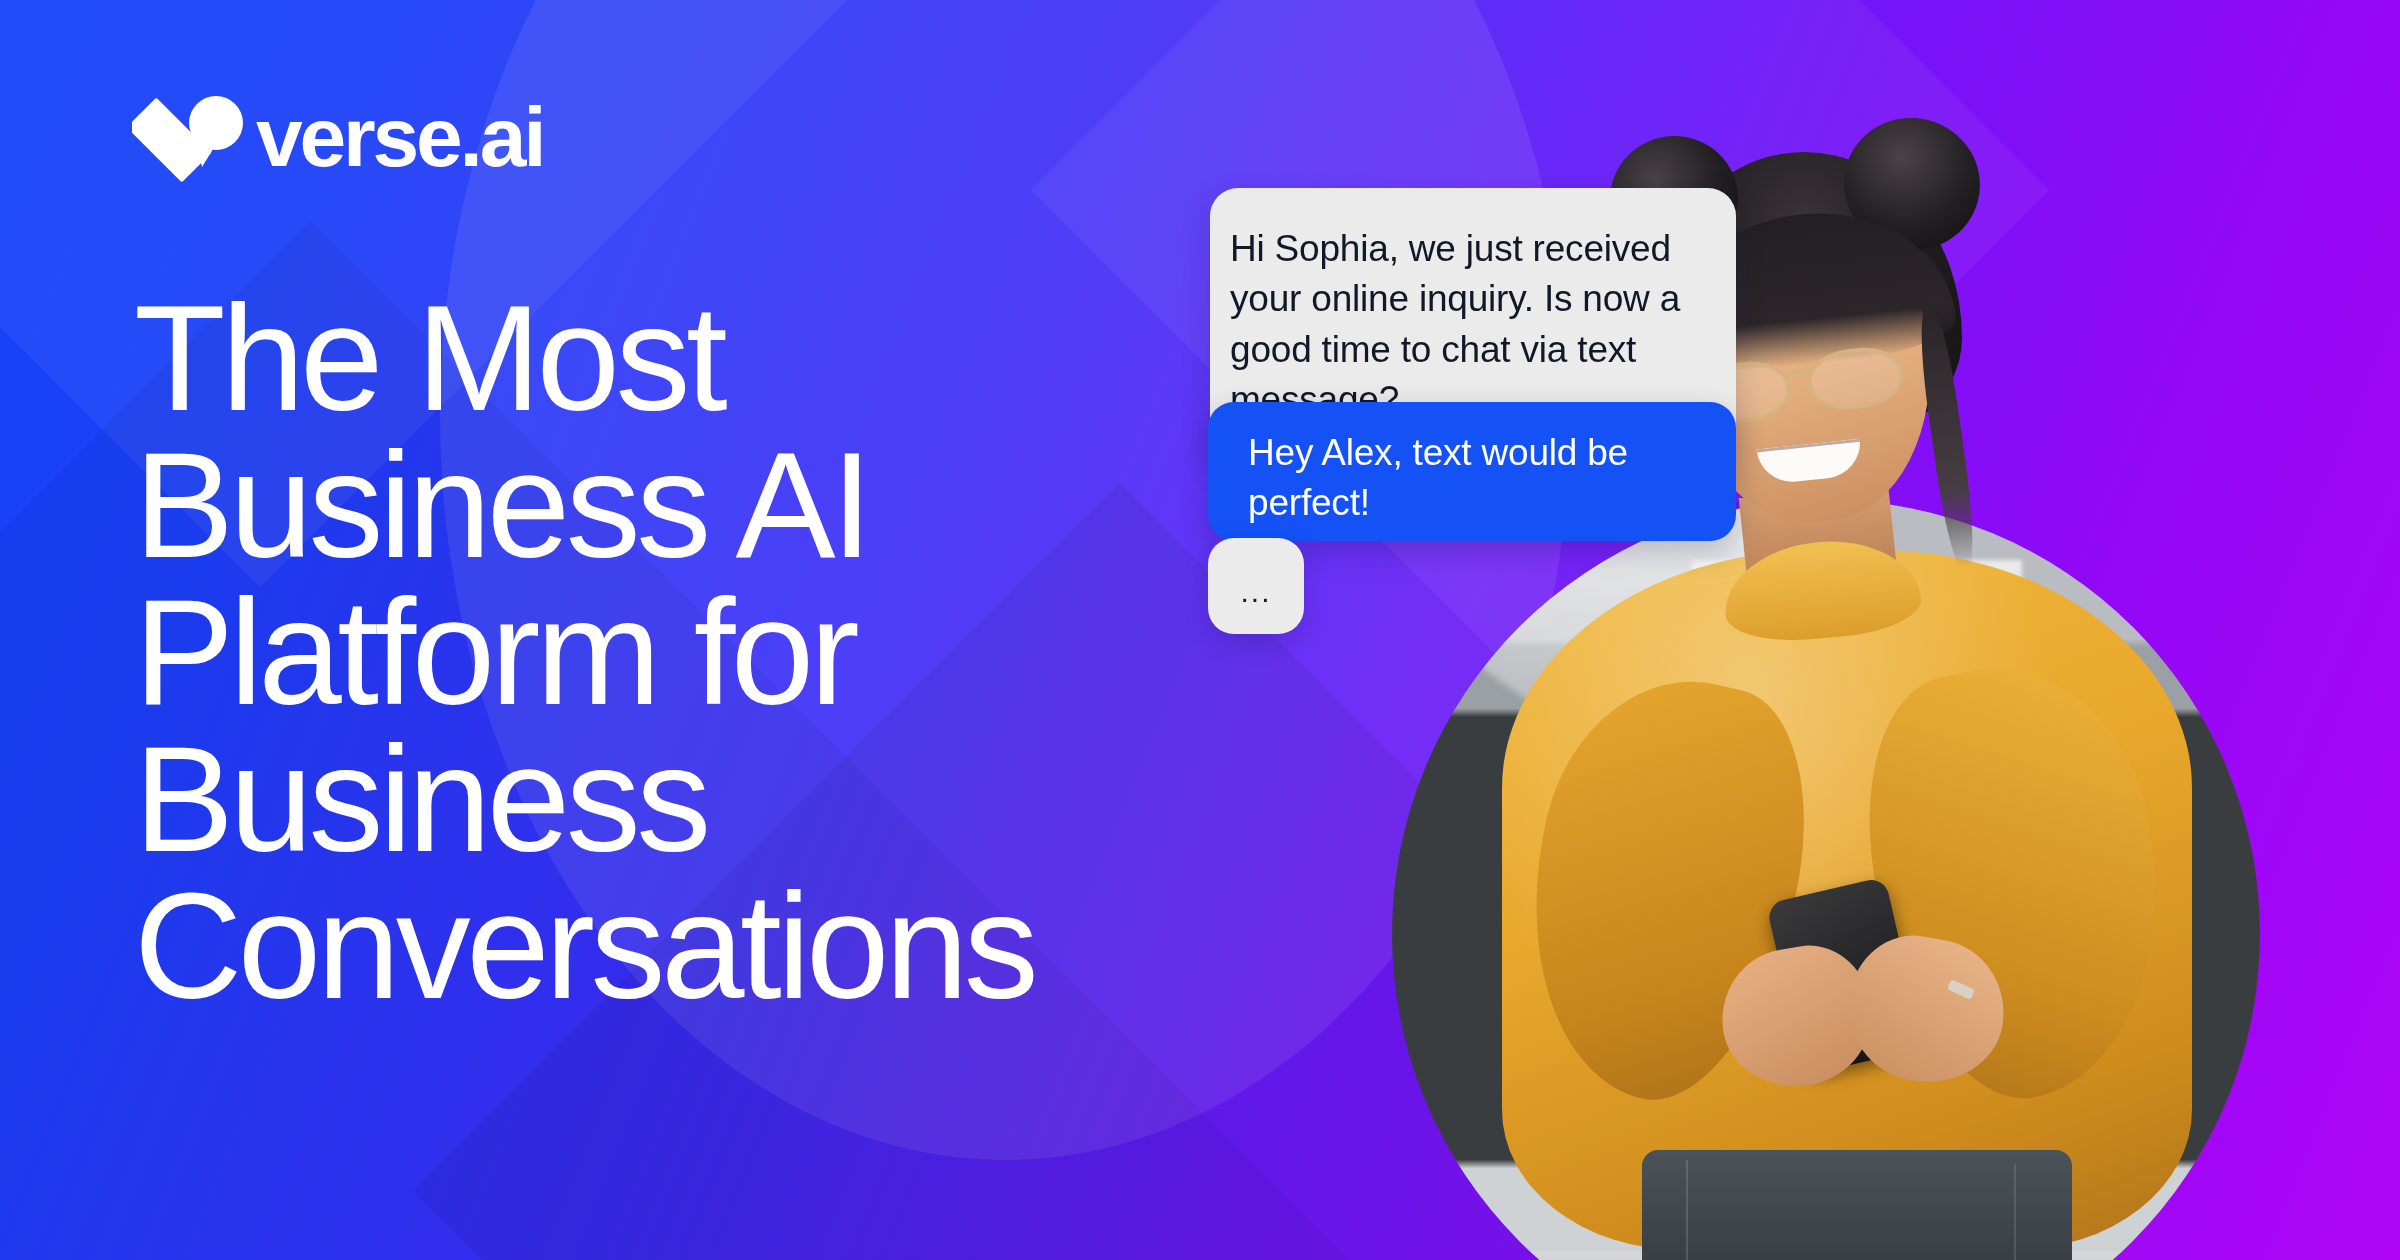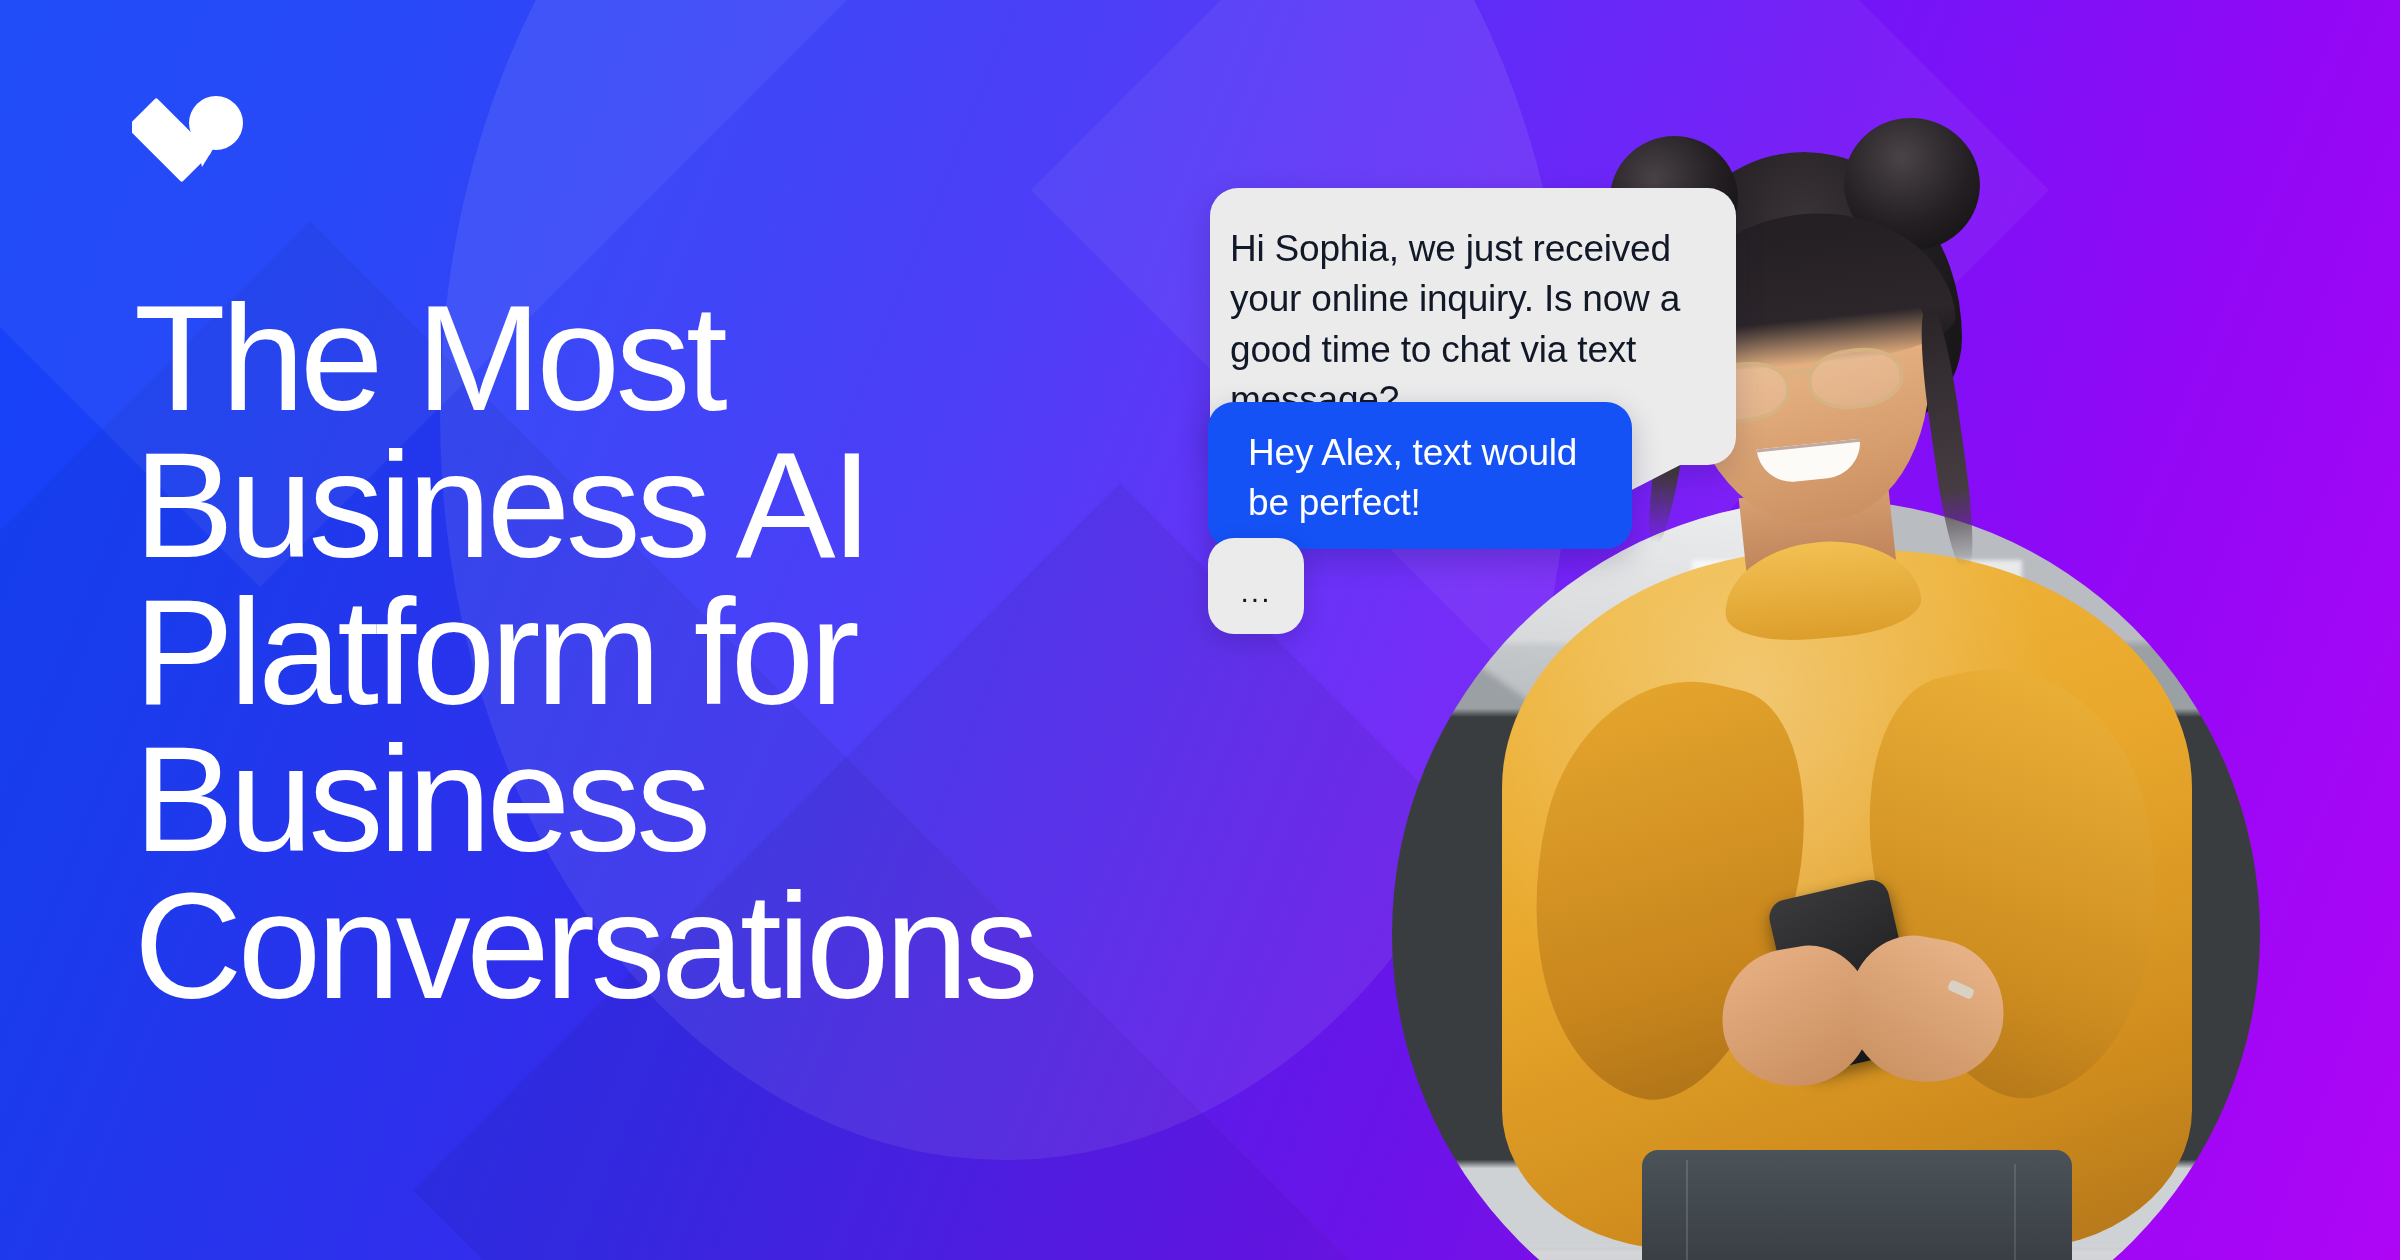--- a/index.html
+++ b/index.html
@@ -325,22 +325,22 @@
     position:absolute;
     right:48px; bottom:-30px;
     width:0; height:0;
     border-left:0 solid transparent;
     border-right:66px solid transparent;
     border-top:34px solid #ebebec;
   }
   .bubble-outgoing {
     position:absolute;
     left:1208px; top:402px;
-    width:424px;
-    padding:26px 40px 20px 40px;
+    width:528px;
+    padding:26px 40px 12px 40px;
     background:#1452F6;
     border-radius:26px;
     color:#ffffff;
     font-size:37px;
     line-height:1.36;
     letter-spacing:-0.2px;
     box-shadow:0 10px 30px rgba(14,10,60,0.22);
   }
   .bubble-typing {
     position:absolute;
@@ -374,20 +374,21 @@
   </div>
 
   <div class="logo">
     <span class="logo-mark">
       <svg viewBox="0 0 112 96" xmlns="http://www.w3.org/2000/svg" aria-hidden="true">
         <rect x="-2" y="30" width="78" height="42" rx="2" fill="#ffffff" transform="rotate(45 37 51)"></rect>
         <circle cx="84" cy="34" r="27" fill="#ffffff"></circle>
         <path d="M64 52 L86 52 L70 78 Z" fill="#ffffff"></path>
       </svg>
     </span>
+    <span class="logo-word">verse.ai</span>
   </div>
 
   <h1 class="headline">
     <span class="hl-line">The Most</span>
     <span class="hl-line">Business AI</span>
     <span class="hl-line">Platform for</span>
     <span class="hl-line">Business</span>
     <span class="hl-line">Conversations</span>
   </h1>
 

